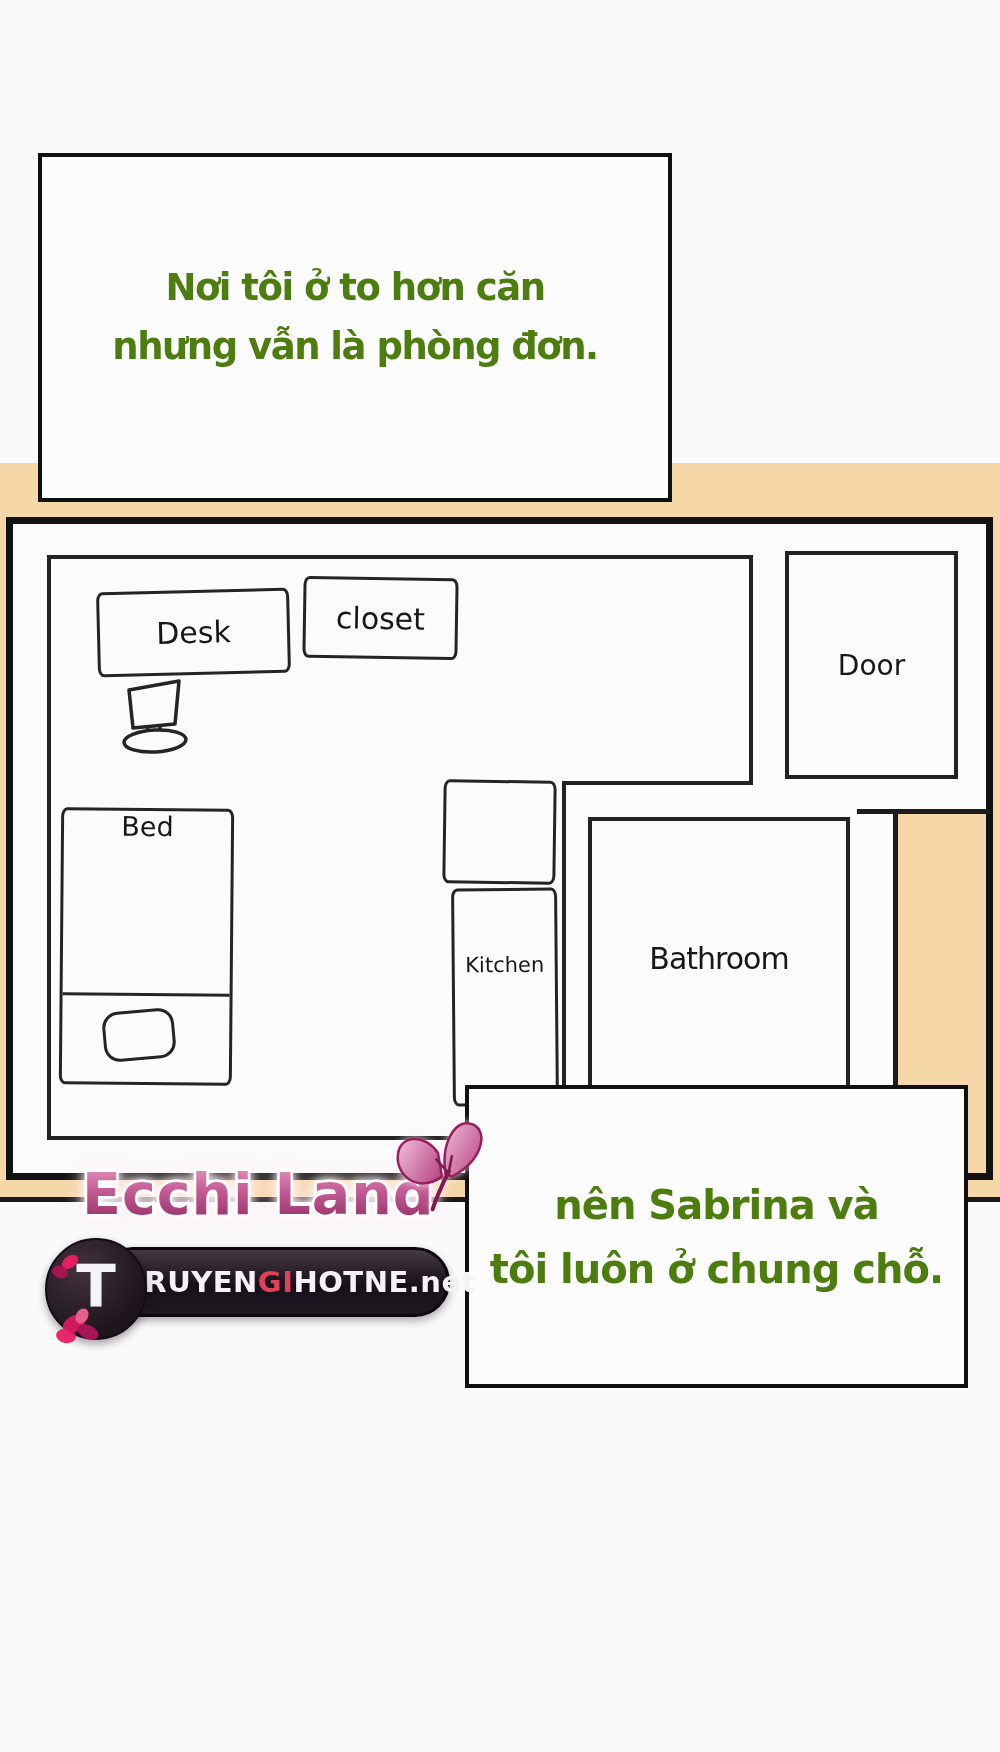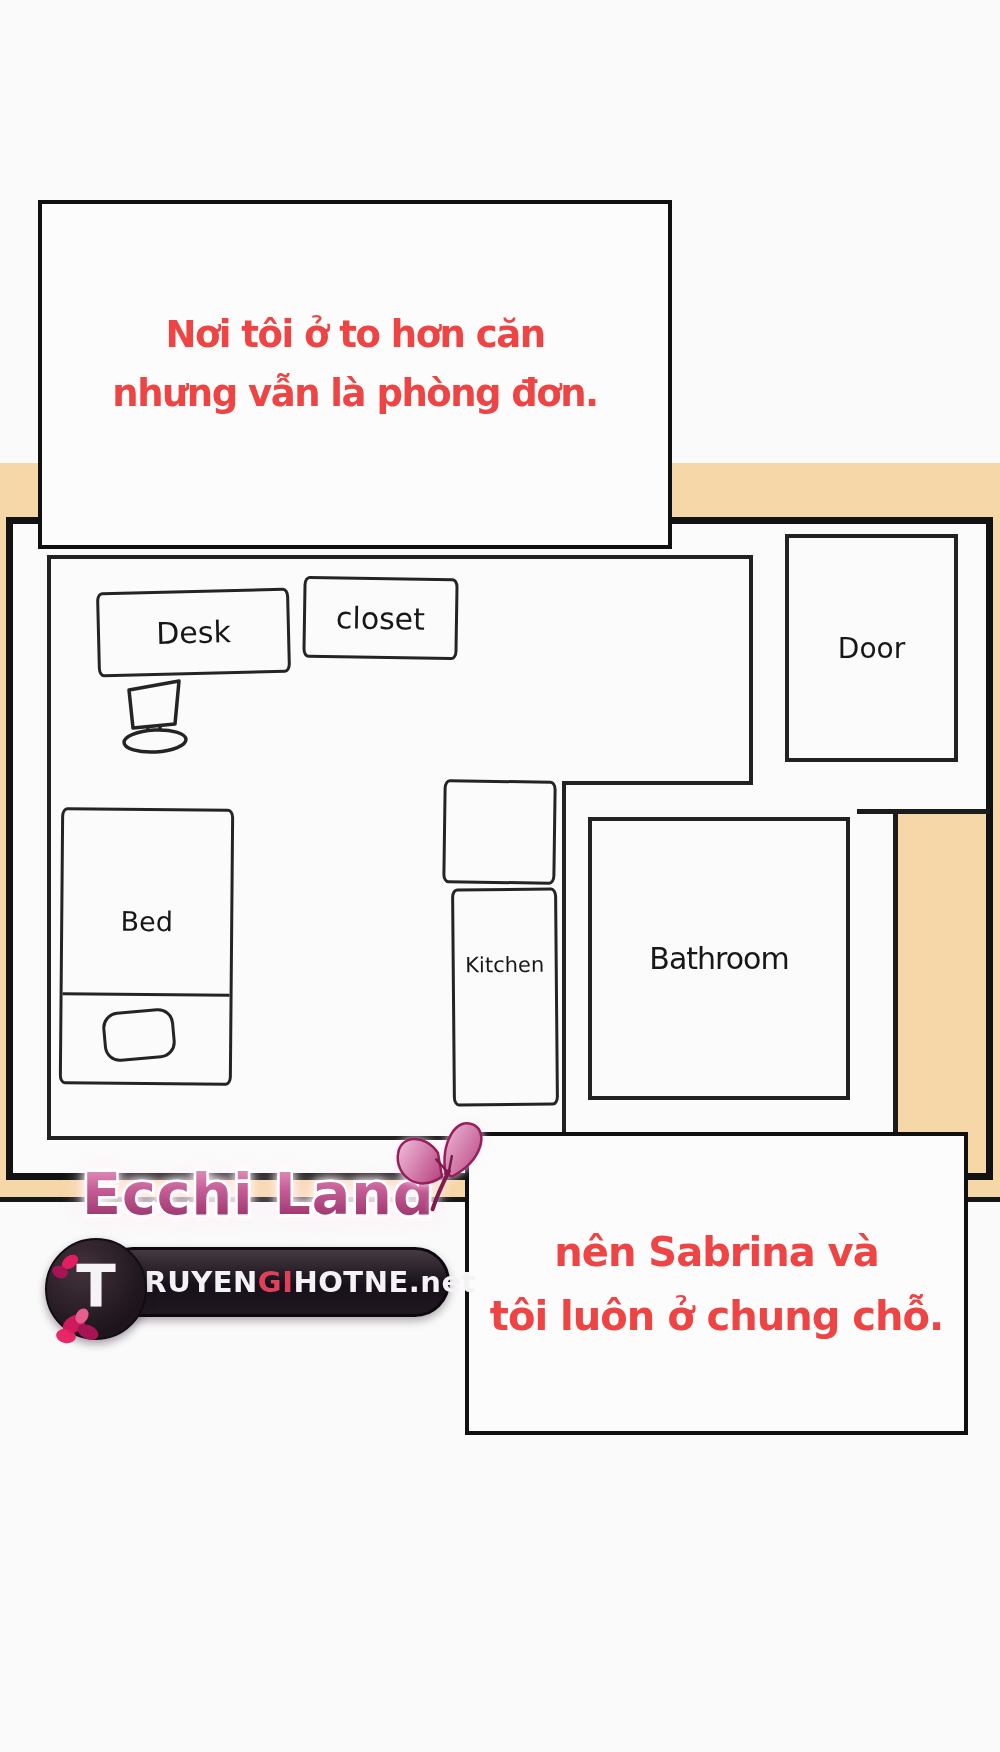--- a/index.html
+++ b/index.html
@@ -36,40 +36,40 @@
   .roombox{
     border:4px solid #222;background:#fbfbfb;box-sizing:border-box;
     display:flex;align-items:center;justify-content:center;
     color:#171717;
   }
   .furniture{
     border:3px solid #242424;background:#fbfbfb;box-sizing:border-box;
     display:flex;align-items:center;justify-content:center;
     color:#171717;border-radius:6px/9px;
   }
-  #room-door{left:785px;top:534px;width:173px;height:228px;font-size:28px;}
+  #room-door{left:785px;top:551px;width:173px;height:228px;font-size:28px;}
   #room-bathroom{left:588px;top:817px;width:262px;height:283px;font-size:30px;letter-spacing:-1px;}
   #desk-box{left:97px;top:590px;width:193px;height:85px;transform:rotate(-1.4deg);font-size:30px;}
   #closet-box{left:303px;top:577px;width:155px;height:82px;transform:rotate(0.9deg);font-size:30px;}
   #bed-box{left:60px;top:808px;width:173px;height:277px;transform:rotate(0.5deg);
     flex-direction:column;justify-content:flex-start;font-size:27px;}
-  #bed-label{margin-top:95px;}
+  #bed-label{}
   #bed-divider{position:absolute;left:0;top:182px;width:100%;height:3px;background:#242424;}
   #pillow{left:103px;top:1010px;width:72px;height:50px;border-radius:16px;
     transform:rotate(-5deg);}
   #kitchen-upper{left:443px;top:780px;width:113px;height:104px;transform:rotate(0.8deg);}
   #kitchen-lower{left:452px;top:888px;width:106px;height:218px;transform:rotate(-0.5deg);
     align-items:flex-start;justify-content:center;font-size:21px;}
   #kitchen-label{margin-top:62px;}
   #monitor-svg{left:113px;top:676px;}
   
   .speech{
     background:#fcfcfc;border:4px solid #101010;box-sizing:border-box;
     display:flex;flex-direction:column;align-items:center;justify-content:center;
-    text-align:center;color:#ef4444;font-weight:bold;margin-top:47px;
+    text-align:center;color:#4d7c0f;font-weight:bold;
   }
   #speech-1{left:38px;top:153px;width:634px;height:349px;
     font-size:37px;line-height:59px;letter-spacing:-1.5px;padding-bottom:22px;}
   #speech-2{left:465px;top:1085px;width:503px;height:303px;
     font-size:40px;line-height:64px;letter-spacing:-1px;}
   
   #ecchi-svg{left:68px;top:1152px;filter:drop-shadow(0 0 5px rgba(255,255,255,0.95)) drop-shadow(0 0 10px rgba(255,230,245,0.8));}
   #ecchi-text{
     font-family:"DejaVu Sans", sans-serif;font-weight:bold;font-size:57px;letter-spacing:1px;
     stroke:#ffffff;stroke-width:5px;paint-order:stroke;

